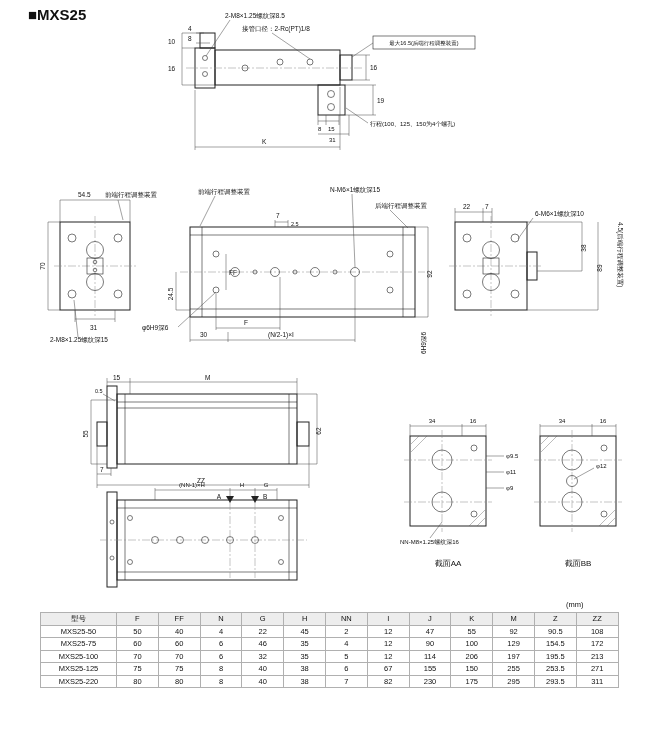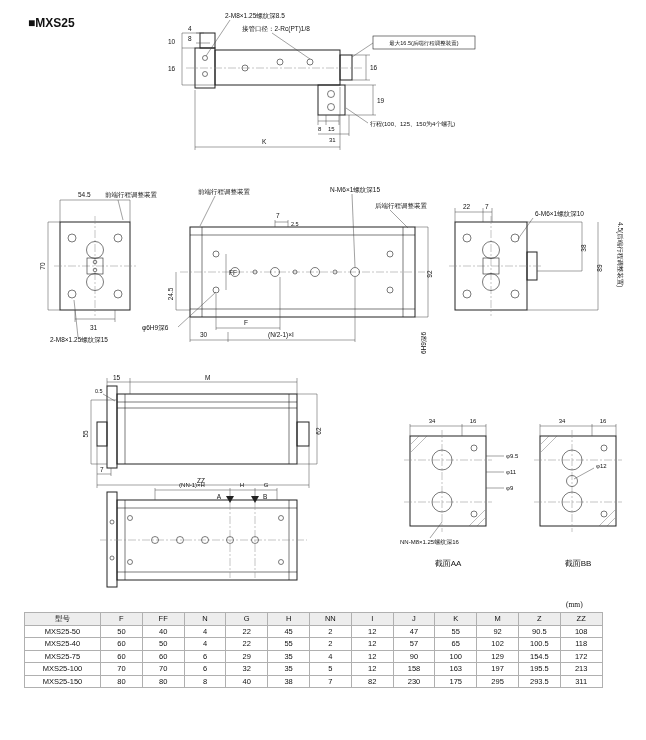--- a/index.html
+++ b/index.html
@@ -9,23 +9,23 @@
   svg text { font-family:"Liberation Sans",sans-serif; fill:#111; }
   .ol { fill:none; stroke:#222; stroke-width:1; }
   .th { fill:none; stroke:#222; stroke-width:0.6; }
   .hh { stroke:#555; stroke-width:0.4; }
   .dm { stroke:#444; stroke-width:0.5; fill:none; }
   .cl { stroke:#888; stroke-width:0.5; fill:none; stroke-dasharray:8 2 2 2; }
   .tx { font-size:6.5px; }
   .tx6 { font-size:6px; }
   .tx5 { font-size:5.5px; }
   .cap { font-size:8px; }
-  #title { left:28px; top:16px; font-size:12px; font-weight:bold;text-align:center; }
-  #units { left:566px; top:600px; font-size:7.5px;font-family:Liberation Serif, serif; }
-  #table-wrap { left:24px; top:612px; }
+  #title { left:28px; top:6px; font-size:15px; font-weight:bold;text-align:center; }
+  #units { left:566px; top:600px; font-size:7.5px; }
+  #table-wrap { left:40px; top:612px; }
   table.spec { border-collapse:collapse; table-layout:fixed; width:578px; font-size:7.5px; }
   table.spec th, table.spec td { border:1px solid #b0b0b0; text-align:center; padding:1px 0; height:10px; line-height:9.5px; font-weight:normal; white-space:nowrap; }
   table.spec th { background:#ededed; }
   col.model { width:76px; }
   col.val { width:41.8px; }
 </style>
 </head>
 <body>
 
 <div id="title" class="abs">■MXS25</div>
@@ -381,66 +381,66 @@
           <td>45</td>
           <td>2</td>
           <td>12</td>
           <td>47</td>
           <td>55</td>
           <td>92</td>
           <td>90.5</td>
           <td>108</td>
         </tr>
         <tr>
-          <td>MXS25-40</td>
-          <td>60</td>
-          <td>50</td>
-          <td>4</td>
-          <td>22</td>
-          <td>55</td>
-          <td>2</td>
-          <td>12</td>
-          <td>57</td>
-          <td>65</td>
-          <td>102</td>
-          <td>100.5</td>
-          <td>118</td>
-        </tr>
-        <tr>
           <td>MXS25-75</td>
           <td>60</td>
           <td>60</td>
           <td>6</td>
-          <td>29</td>
+          <td>46</td>
           <td>35</td>
           <td>4</td>
           <td>12</td>
           <td>90</td>
           <td>100</td>
           <td>129</td>
           <td>154.5</td>
           <td>172</td>
         </tr>
         <tr>
           <td>MXS25-100</td>
           <td>70</td>
           <td>70</td>
           <td>6</td>
           <td>32</td>
           <td>35</td>
           <td>5</td>
           <td>12</td>
-          <td>158</td>
-          <td>163</td>
+          <td>114</td>
+          <td>206</td>
           <td>197</td>
           <td>195.5</td>
           <td>213</td>
         </tr>
         <tr>
-          <td>MXS25-150</td>
+          <td>MXS25-125</td>
+          <td>75</td>
+          <td>75</td>
+          <td>8</td>
+          <td>40</td>
+          <td>38</td>
+          <td>6</td>
+          <td>67</td>
+          <td>155</td>
+          <td>150</td>
+          <td>255</td>
+          <td>253.5</td>
+          <td>271</td>
+        </tr>
+        <tr>
+          <td>MXS25-220</td>
           <td>80</td>
           <td>80</td>
           <td>8</td>
           <td>40</td>
           <td>38</td>
           <td>7</td>
           <td>82</td>
           <td>230</td>
           <td>175</td>
           <td>295</td>

